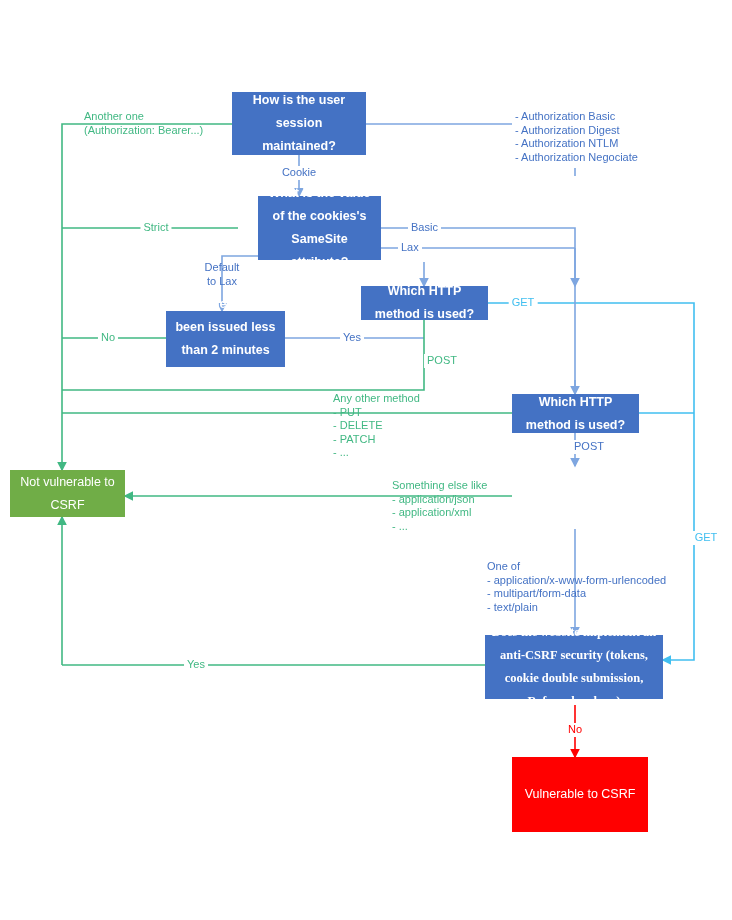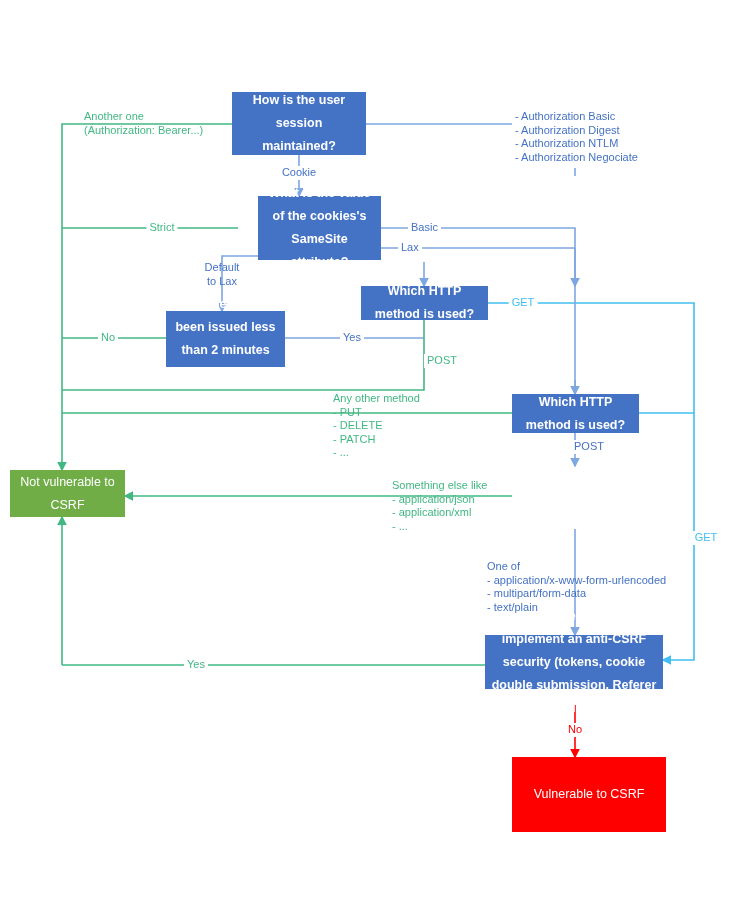--- a/index.html
+++ b/index.html
@@ -106,43 +106,43 @@
 
   <div class="node blue" style="left:361px;top:286px;width:127px;height:34px;">
     <span>Which HTTP method is used?</span>
   </div>
 
   <div class="node blue" style="left:512px;top:394px;width:127px;height:39px;">
     <span>Which HTTP method is used?</span>
   </div>
 
 
-  <div class="node blue" style="left:485px;top:635px;width:178px;height:54px;">
+  <div class="node blue" style="left:485px;top:635px;width:178px;height:64px;font-family:Liberation Serif, serif;">
     <span>Does the website implement an anti-CSRF security (tokens, cookie double submission, Referer header...)</span>
   </div>
 
   <div class="node green" style="left:10px;top:470px;width:115px;height:47px;">
     <span>Not vulnerable to CSRF</span>
   </div>
 
-  <div class="node red" style="left:512px;top:757px;width:154px;height:75px;">
+  <div class="node red" style="left:512px;top:757px;width:136px;height:75px;">
     <span>Vulnerable to CSRF</span>
   </div>
 
   <div class="lbl green" style="left:84px;top:110px;">Another one
 (Authorization: Bearer...)</div>
 
   <div class="lbl blue" style="left:515px;top:110px;">- Authorization Basic
 - Authorization Digest
 - Authorization NTLM
 - Authorization Negociate</div>
 
   <div class="lbl blue chip center" style="left:299px;top:166px;">Cookie</div>
 
-  <div class="lbl green chip center" style="left:162px;top:221px;">Strict</div>
+  <div class="lbl green chip center" style="left:156px;top:221px;">Strict</div>
 
   <div class="lbl blue chip" style="left:408px;top:221px;">Basic</div>
 
   <div class="lbl blue chip" style="left:398px;top:241px;">Lax</div>
 
   <div class="lbl blue center" style="left:222px;top:261px;text-align:center;">Default
 to Lax</div>
 
   <div class="lbl green chip center" style="left:108px;top:331px;">No</div>
 

